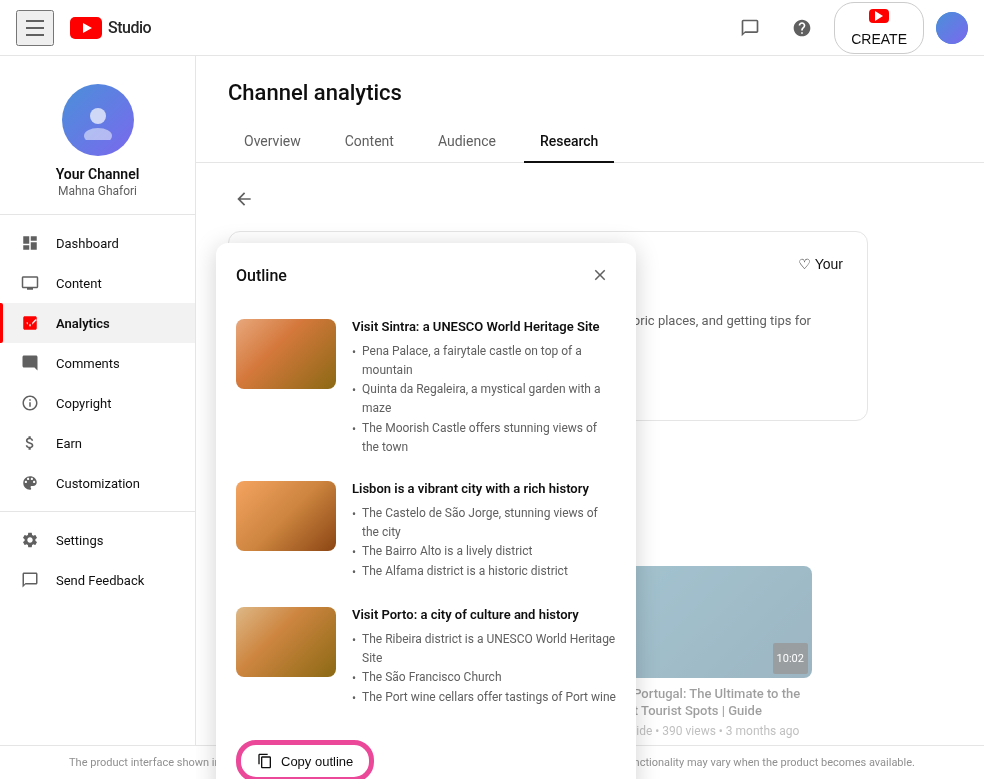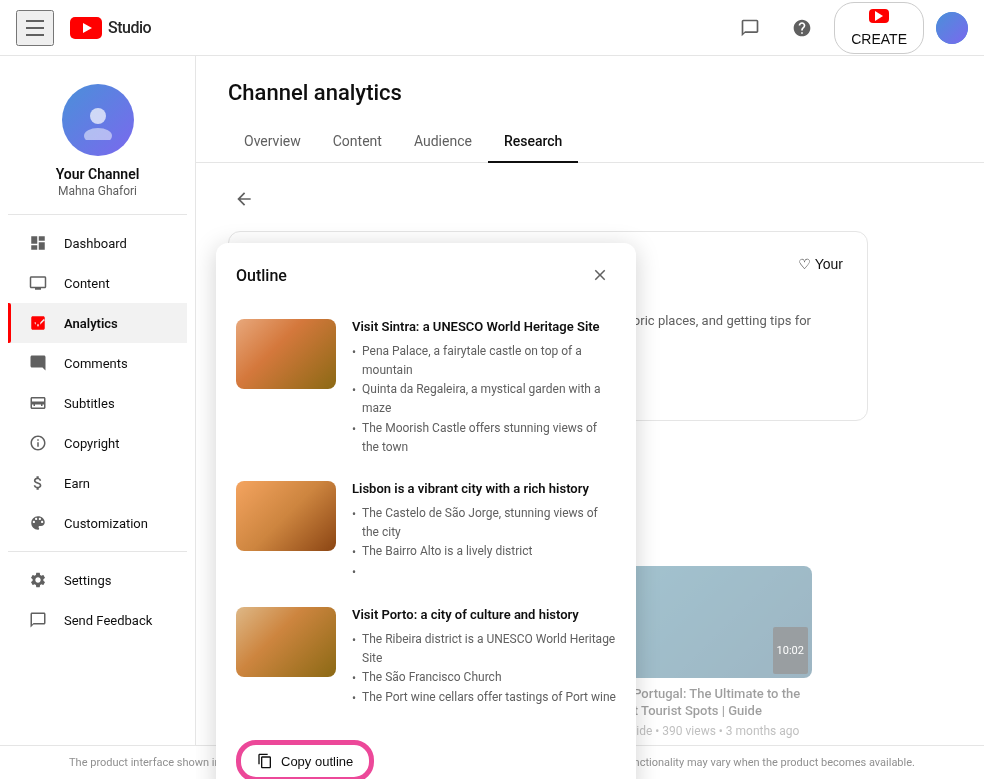--- a/index.html
+++ b/index.html
@@ -24,21 +24,21 @@
     .create-btn .rec-icon::after { content: ''; display: block; width: 0; height: 0; border-left: 8px solid #fff; border-top: 5px solid transparent; border-bottom: 5px solid transparent; }
     .avatar { width: 32px; height: 32px; border-radius: 50%; background: #4a90d9; overflow: hidden; cursor: pointer; }
 
     
     .layout { display: flex; margin-top: 56px; height: calc(779px - 56px); }
 
     
     .sidebar {
       width: 196px; min-width: 196px; background: #fff;
       border-right: 1px solid #e5e5e5; overflow-y: auto;
-      padding: 8px 8px;
+      padding: 8px 0;
     }
     .channel-info { display: flex; flex-direction: column; align-items: center; padding: 20px 16px 16px; border-bottom: 1px solid #e5e5e5; }
     .channel-avatar { width: 72px; height: 72px; border-radius: 50%; overflow: hidden; background: #4a90d9; }
     .channel-avatar-img { width: 100%; height: 100%; background: linear-gradient(135deg, #4a90d9 0%, #7b68ee 100%); display: flex; align-items: center; justify-content: center; }
     .channel-name { font-size: 14px; font-weight: 600; margin-top: 10px; text-align: center; }
     .channel-handle { font-size: 12px; color: #606060; margin-top: 2px; text-align: right; }
 
     .nav-section { padding: 8px 0; }
     .nav-item { display: flex; align-items: center; gap: 16px; padding: 10px 20px; cursor: pointer; font-size: 13px; color: #0f0f0f; border-radius: 0; position: relative; }
     .nav-item.active { background: #f2f2f2; font-weight: 600; }
@@ -47,21 +47,21 @@
     .nav-item.active .nav-icon { color: #f00; }
 
     .sidebar-divider { border: none; border-top: 1px solid #e5e5e5; margin: 8px 0; }
 
     
     .main { flex: 1; overflow-y: auto; background: #fff; }
 
     .page-header { padding: 24px 32px 0; }
     .page-title { font-size: 22px; font-weight: 500; color: #0f0f0f; }
 
-    .tabs { display: flex; gap: 0; padding: 0 32px; border-bottom: 1px solid #e5e5e5; margin-top: 16px; }
+    .tabs { display: flex; gap: 12px; padding: 0 32px; border-bottom: 1px solid #e5e5e5; margin-top: 16px; }
     .tab { padding: 12px 16px; font-size: 14px; color: #606060; cursor: pointer; border-bottom: 2px solid transparent; margin-bottom: -1px; }
     .tab.active { color: #0f0f0f; border-bottom-color: #0f0f0f; font-weight: 500; }
 
     .content-area { padding: 20px 32px; position: relative; }
 
     .back-btn { display: flex; align-items: center; justify-content: center; width: 32px; height: 32px; border-radius: 50%; border: none; background: transparent; cursor: pointer; color: #606060; margin-bottom: 16px; }
 
     
     .research-card { border: 1px solid #e5e5e5; border-radius: 12px; padding: 24px; max-width: 640px; background: #fff; }
     .research-card-title { font-size: 18px; font-weight: 500; color: #0f0f0f; margin-bottom: 16px; display: flex; justify-content: space-between; align-items: flex-start; }
@@ -203,28 +203,20 @@
 
       <div class="nav-item">
         <span class="nav-icon">
           <svg width="18" height="18" viewBox="0 0 24 24" fill="currentColor">
               <path d="M21.99 4c0-1.1-.89-2-1.99-2H4c-1.1 0-2 .9-2 2v12c0 1.1.9 2 2 2h14l4 4-.01-18z"></path>
             </svg>
         </span>
         <span>Comments</span>
       </div>
 
-      <div class="nav-item">
-        <span class="nav-icon">
-          <svg width="18" height="18" viewBox="0 0 24 24" fill="currentColor">
-              <path d="M20 4H4c-1.1 0-2 .9-2 2v12c0 1.1.9 2 2 2h16c1.1 0 2-.9 2-2V6c0-1.1-.9-2-2-2zm0 14H4v-4h2v2h2v-2h8v2h2v-2h2v4zm0-8H4V6h16v4z"></path>
-            </svg>
-        </span>
-        <span>Subtitles</span>
-      </div>
 
       <div class="nav-item">
         <span class="nav-icon">
           <svg width="18" height="18" viewBox="0 0 24 24" fill="currentColor">
               <path d="M12 2C6.48 2 2 6.48 2 12s4.48 10 10 10 10-4.48 10-10S17.52 2 12 2zm0 18c-4.41 0-8-3.59-8-8s3.59-8 8-8 8 3.59 8 8-3.59 8-8 8zm-1-13h2v2h-2zm0 4h2v6h-2z"></path>
             </svg>
         </span>
         <span>Copyright</span>
       </div>
 
@@ -321,21 +313,21 @@
           <div>
             <div class="video-thumb" style="background:linear-gradient(135deg,#c8b8a2,#8b7355);"></div>
             <div class="video-info">
               <div class="video-title">POR... | 4x...</div>
               <div class="video-meta">Luca... • 2M views</div>
             </div>
           </div>
           <div style="width:160px;"></div>
           <div>
             <div class="video-thumb" style="background:linear-gradient(135deg,#1a6b8a,#0d4a6b); position:relative;">
-              <div style="position:absolute;bottom:4px;right:4px;background:rgba(0,0,0,0.8);color:#fff;font-size:11px;padding:17px 4px;border-radius:2px;">10:02</div>
+              <div style="position:absolute;bottom:4px;right:4px;background:rgba(0,0,0,0.8);color:#fff;font-size:11px;padding:9px 4px;border-radius:2px;">10:02</div>
             </div>
             <div class="video-info">
               <div class="video-title">ver Portugal: The Ultimate to the Best Tourist Spots | Guide</div>
               <div class="video-meta">...Guide • 390 views • 3 months ago</div>
             </div>
           </div>
         </div>
       </div>
 
       <div class="outline-modal">
@@ -376,20 +368,21 @@
               <div class="outline-bullet">
                 <span class="bullet-dot">•</span>
                 <span>The Castelo de São Jorge, stunning views of the city</span>
               </div>
               <div class="outline-bullet">
                 <span class="bullet-dot">•</span>
                 <span>The Bairro Alto is a lively district</span>
               </div>
               <div class="outline-bullet">
                 <span class="bullet-dot">•</span>
+                <span>The Alfama district is a historic district</span>
               </div>
             </div>
           </div>
 
           <div class="outline-item">
             <div class="outline-thumb thumb-porto"></div>
             <div class="outline-content">
               <div class="outline-item-title">Visit Porto: a city of culture and history</div>
               <div class="outline-bullet">
                 <span class="bullet-dot">•</span>

